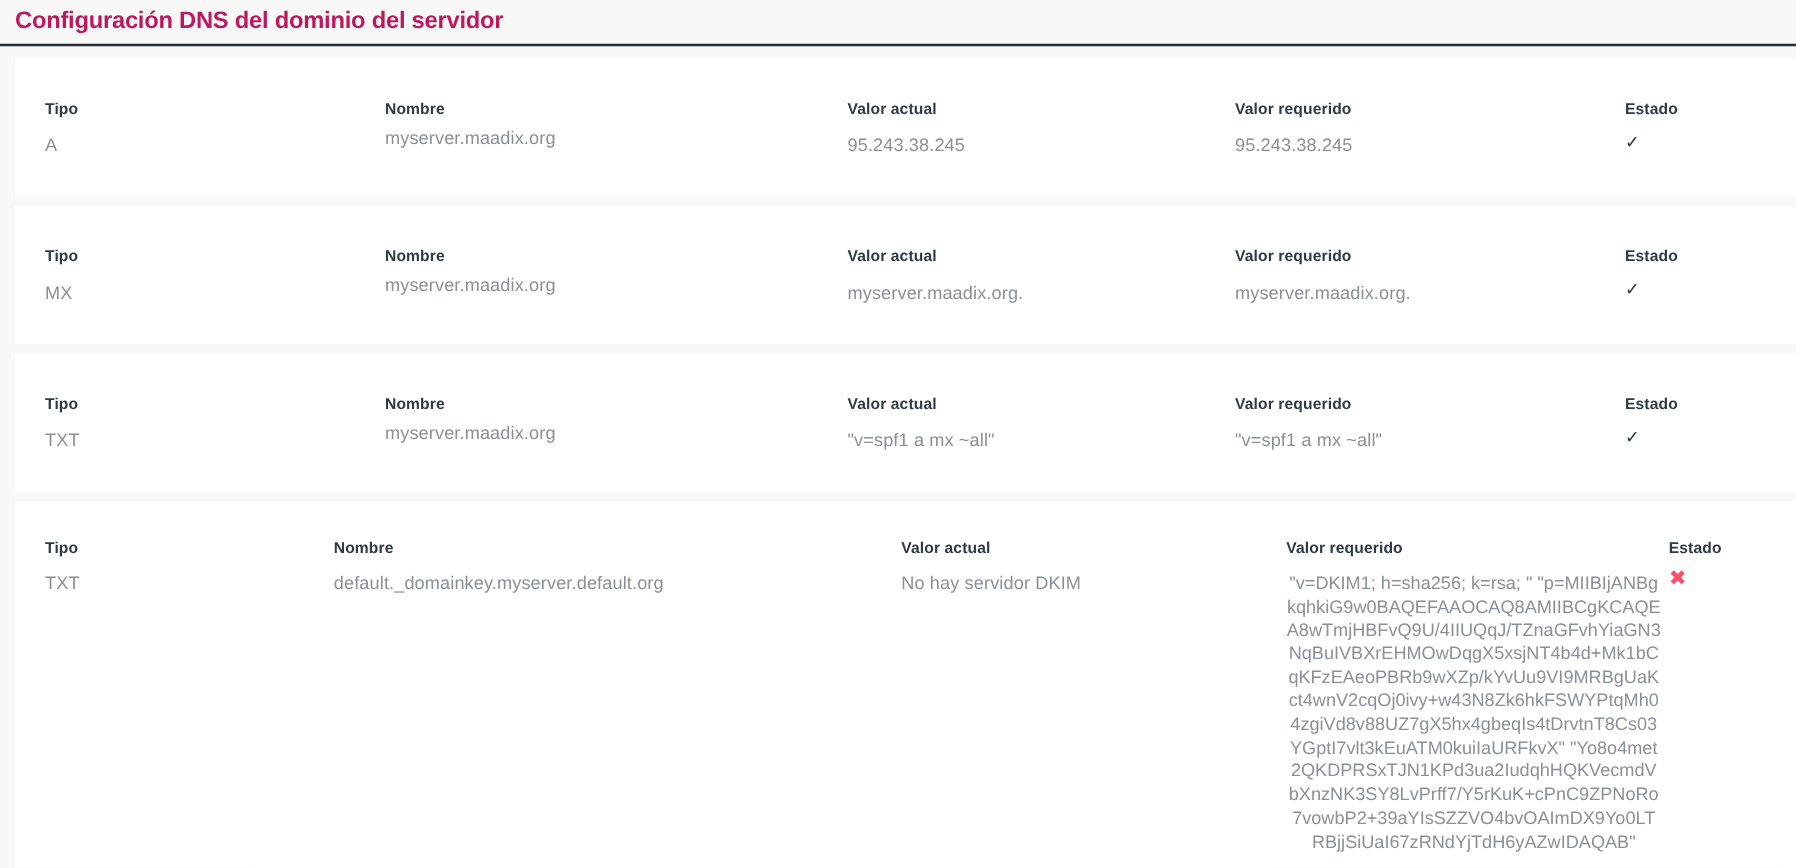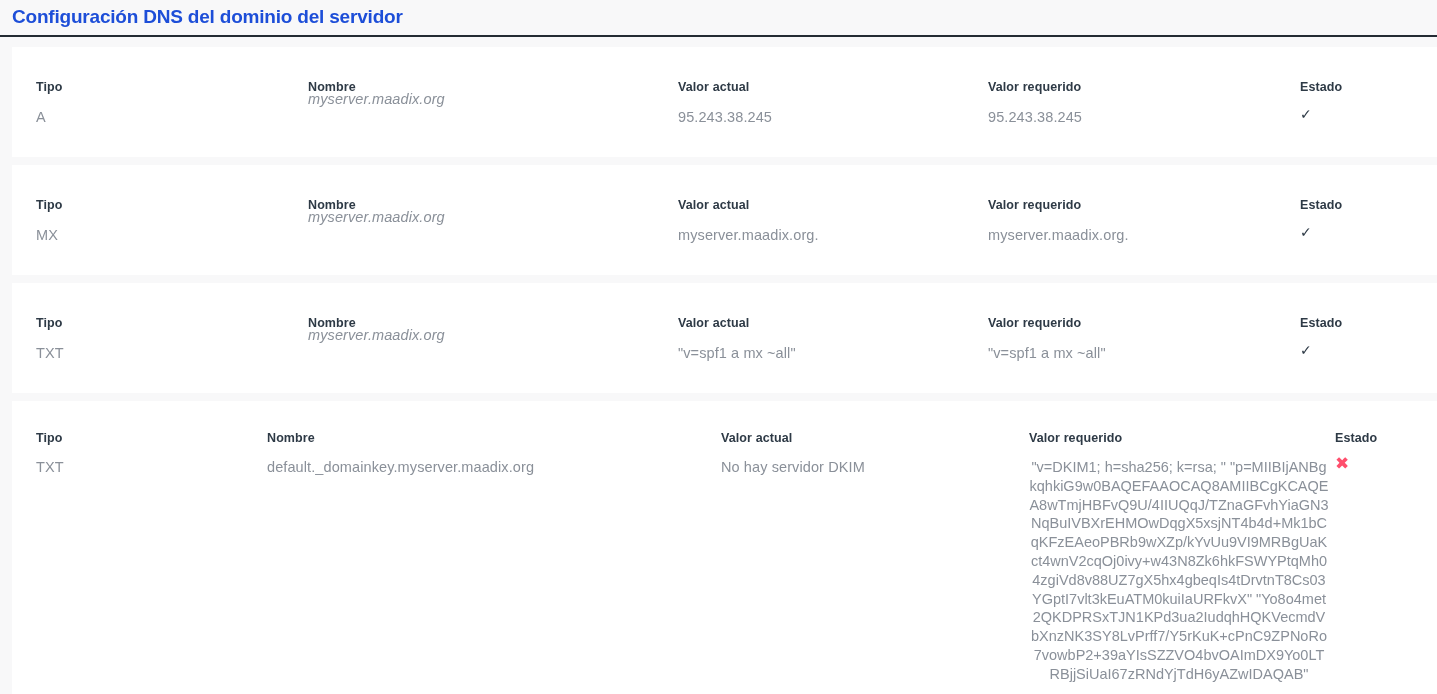--- a/index.html
+++ b/index.html
@@ -29,21 +29,21 @@
     width: 1437px;
     height: 39px;
     padding-left: 12px;
     background: #f8f8f9;
   }
   .page-title {
     display: block;
     font-family: "Liberation Sans Narrow", "Liberation Sans", sans-serif;
     font-size: 19px;
     font-weight: bold;
-    color: #1d4ed8;
+    color: #be185d;
     letter-spacing: -0.2px;
     line-height: 34px;
     white-space: nowrap;
   }
   .title-rule {
     position: absolute;
     left: 0;
     top: 35px;
     width: 1437px;
     height: 2px;
@@ -88,21 +88,21 @@
     letter-spacing: 0.1px;
   }
 
   
   .std .c-type  { left: 24px;   top: 33px; }
   .std .c-name  { left: 296px;  top: 33px; }
   .std .c-cur   { left: 666px;  top: 33px; }
   .std .c-req   { left: 976px;  top: 33px; }
   .std .c-stat  { left: 1288px; top: 33px; }
   .std .v-type  { left: 24px;   top: 62px; }
-  .std .v-name  { left: 296px;  top: 44px; font-style: italic; }
+  .std .v-name  { left: 296px;  top: 56px; }
   .std .v-cur   { left: 666px;  top: 62px; }
   .std .v-req   { left: 976px;  top: 62px; }
   .std .v-stat  { left: 1288px; top: 60px; }
 
   
   .dkim .col-head {
     font-family: "Liberation Sans", sans-serif;
     font-size: 12.5px;
     font-weight: bold;
     color: #2e3a46;
@@ -206,20 +206,20 @@
     </div>
 
     <div class="dns-card dkim">
       <span class="cell col-head c-type">Tipo</span>
       <span class="cell col-head c-name">Nombre</span>
       <span class="cell col-head c-cur">Valor actual</span>
       <span class="cell col-head c-req">Valor requerido</span>
       <span class="cell col-head c-stat">Estado</span>
 
       <span class="cell col-val v-type">TXT</span>
-      <span class="cell col-val v-name">default._domainkey.myserver.maadix.org</span>
+      <span class="cell col-val v-name">default._domainkey.myserver.default.org</span>
       <span class="cell col-val v-cur">No hay servidor DKIM</span>
       <span class="dkim-key">"v=DKIM1; h=sha256; k=rsa; " "p=MIIBIjANBgkqhkiG9w0BAQEFAAOCAQ8AMIIBCgKCAQEA8wTmjHBFvQ9U/4IIUQqJ/TZnaGFvhYiaGN3NqBuIVBXrEHMOwDqgX5xsjNT4b4d+Mk1bCqKFzEAeoPBRb9wXZp/kYvUu9VI9MRBgUaKct4wnV2cqOj0ivy+w43N8Zk6hkFSWYPtqMh04zgiVd8v88UZ7gX5hx4gbeqIs4tDrvtnT8Cs03YGptI7vlt3kEuATM0kuiIaURFkvX" "Yo8o4met2QKDPRSxTJN1KPd3ua2IudqhHQKVecmdVbXnzNK3SY8LvPrff7/Y5rKuK+cPnC9ZPNoRo7vowbP2+39aYIsSZZVO4bvOAImDX9Yo0LTRBjjSiUaI67zRNdYjTdH6yAZwIDAQAB"</span>
       <span class="cell v-stat status-bad">✖</span>
     </div>
 
   </div>
 </div>
 
 </body></html>

